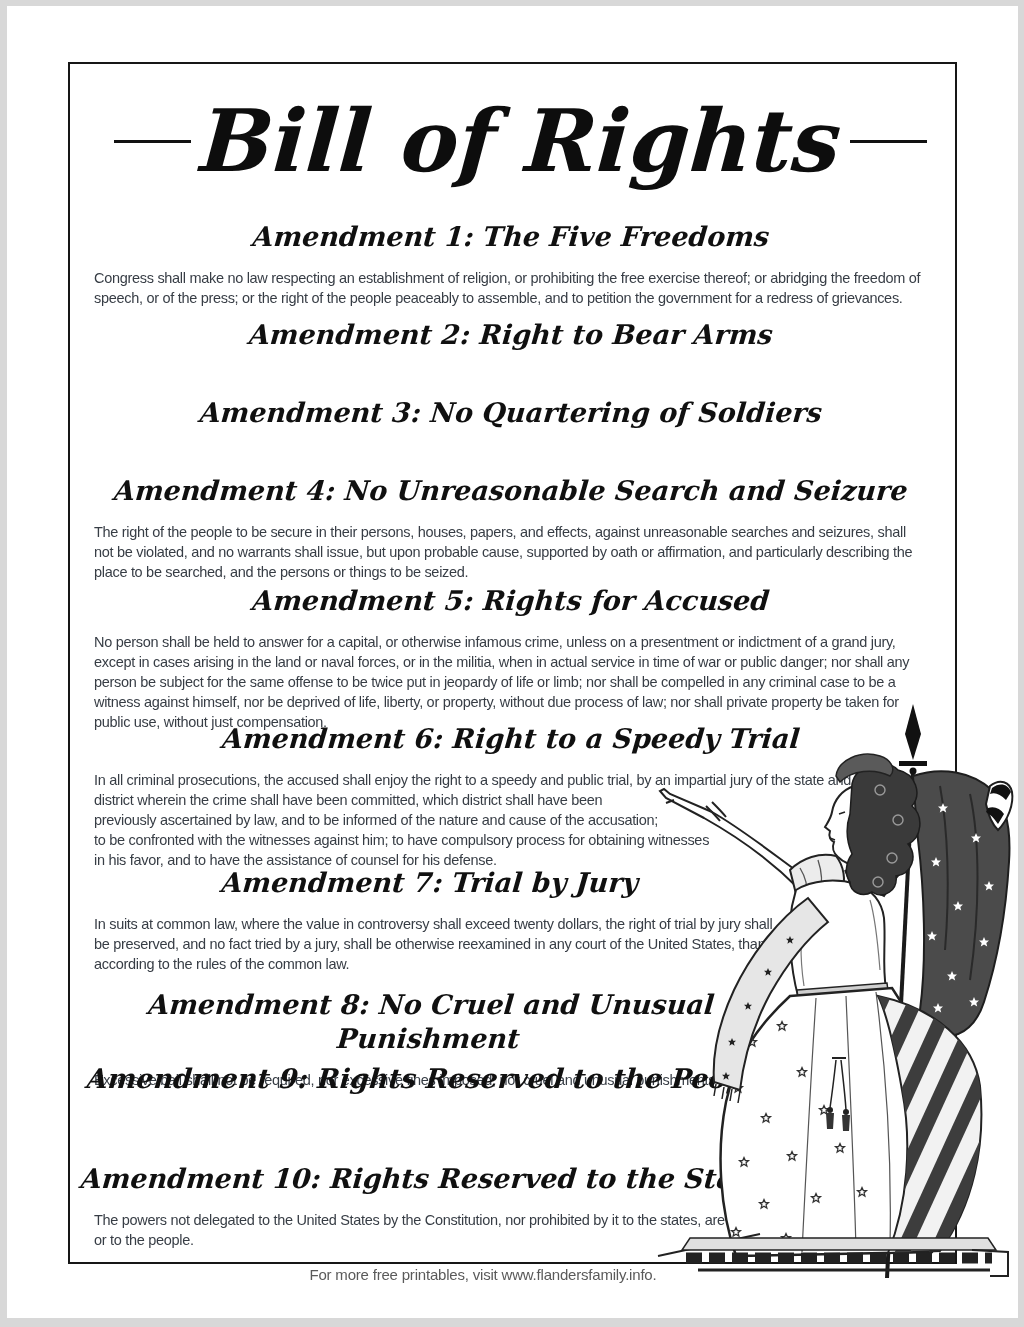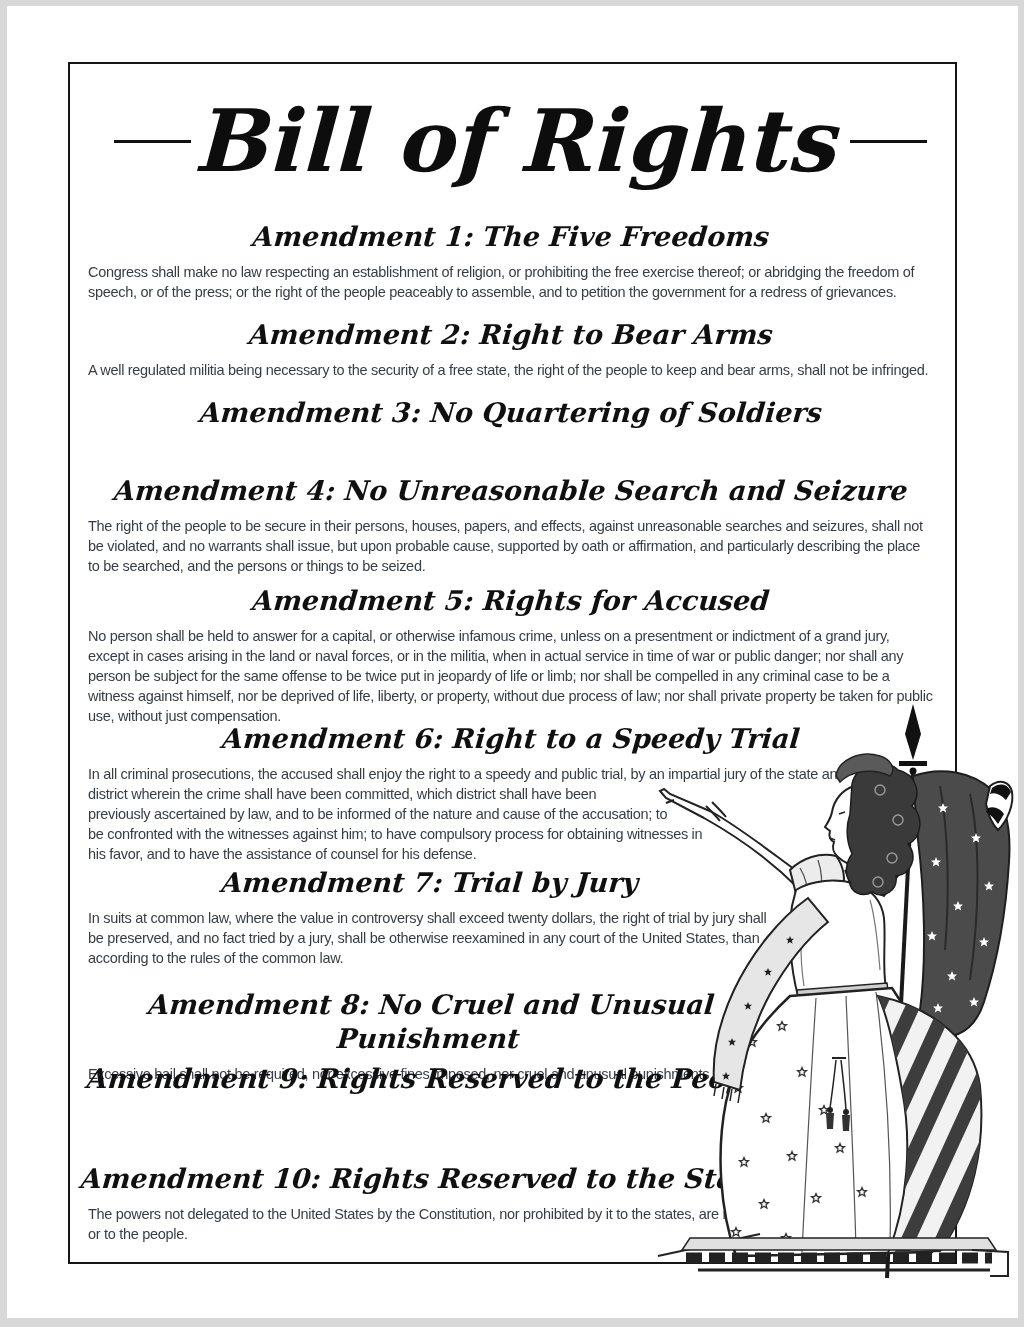--- a/index.html
+++ b/index.html
@@ -13,21 +13,21 @@
                display:flex;align-items:center;z-index:2;}
   .rule{flex:1 1 auto;height:3px;background:#111;}
   .rule.left{margin-left:46px;}
   .rule.right{margin-right:30px;}
   .doc-title{margin:0 10px;font-family:"DejaVu Serif",serif;font-style:italic;font-weight:bold;
              font-size:86px;line-height:1;color:#0d0d0d;transform:skewX(-4deg);white-space:nowrap;}
   
   .amend{position:absolute;left:80px;width:862px;z-index:2;}
   .amend h2{margin:0 0 6px 0;font-family:"DejaVu Serif",serif;font-style:italic;font-weight:bold;
             font-size:27px;line-height:34px;color:#101010;text-align:center;transform:skewX(-5deg);}
-  .amend p{margin:8px;font-size:14.5px;line-height:20px;letter-spacing:-0.3px;color:#373d45;}
+  .amend p{margin:14px;font-size:14.5px;line-height:20px;letter-spacing:-0.3px;color:#373d45;}
   .s1{top:220px;} .s2{top:318px;} .s3{top:396px;} .s4{top:474px;} .s5{top:584px;}
   .s6{top:722px;} .s7{top:866px;} .s8{top:988px;} .s9{top:1062px;} .s10{top:1162px;}
   .s7 h2,.s8 h2,.s9 h2,.s10 h2{width:700px;}
   .s7 p{width:690px;} .s8 p{width:740px;} .s9 p{width:660px;} .s10 p{width:862px;}
   .body-wrap{width:862px;}
   .sp{float:right;clear:right;}
   .sp1{width:90px;height:20px;} .sp2{width:285px;height:20px;}
   .sp3{width:270px;height:20px;} .sp4{width:220px;height:20px;}
   
   .footer{position:absolute;left:68px;top:1266px;width:830px;text-align:center;z-index:2;
@@ -48,21 +48,20 @@
     <div class="rule right"></div>
   </div>
 
   <section class="amend s1">
     <h2>Amendment 1: The Five Freedoms</h2>
     <p>Congress shall make no law respecting an establishment of religion, or prohibiting the free exercise thereof; or abridging the freedom of speech, or of the press; or the right of the people peaceably to assemble, and to petition the government for a redress of grievances.</p>
   </section>
 
   <section class="amend s2">
     <h2>Amendment 2: Right to Bear Arms</h2>
-    <p>A well regulated militia being necessary to the security of a free state, the right of the people to keep and bear arms, shall not be infringed.</p>
   </section>
 
   <section class="amend s3">
     <h2>Amendment 3: No Quartering of Soldiers</h2>
   </section>
 
   <section class="amend s4">
     <h2>Amendment 4: No Unreasonable Search and Seizure</h2>
     <p>The right of the people to be secure in their persons, houses, papers, and effects, against unreasonable searches and seizures, shall not be violated, and no warrants shall issue, but upon probable cause, supported by oath or affirmation, and particularly describing the place to be searched, and the persons or things to be seized.</p>
   </section>
@@ -95,20 +94,21 @@
 
   <section class="amend s9">
     <h2>Amendment 9: Rights Reserved to the People</h2>
   </section>
 
   <section class="amend s10">
     <h2>Amendment 10: Rights Reserved to the States</h2>
     <p>The powers not delegated to the United States by the Constitution, nor prohibited by it to the states, are reserved to the states respectively, or to the people.</p>
   </section>
 
+  <div class="footer">For more free printables, visit www.flandersfamily.info.</div>
 
   <svg class="liberty" viewBox="0 0 380 612" xmlns="http://www.w3.org/2000/svg">
     <defs>
       <path id="st" d="M0,-5 L1.5,-1.6 L5,-1.6 L2.3,0.9 L3.2,4.6 L0,2.4 L-3.2,4.6 L-2.3,0.9 L-5,-1.6 L-1.5,-1.6 Z"></path>
       <clipPath id="drapeClip">
         <path d="M238,306 C295,318 334,352 340,396 C346,456 333,516 300,561 L248,563 C268,513 272,452 262,400 C255,360 247,324 238,306 Z"></path>
       </clipPath>
     </defs>
 
     <line x1="273" y1="80" x2="247" y2="588" stroke="#1a1a1a" stroke-width="4"></line>

